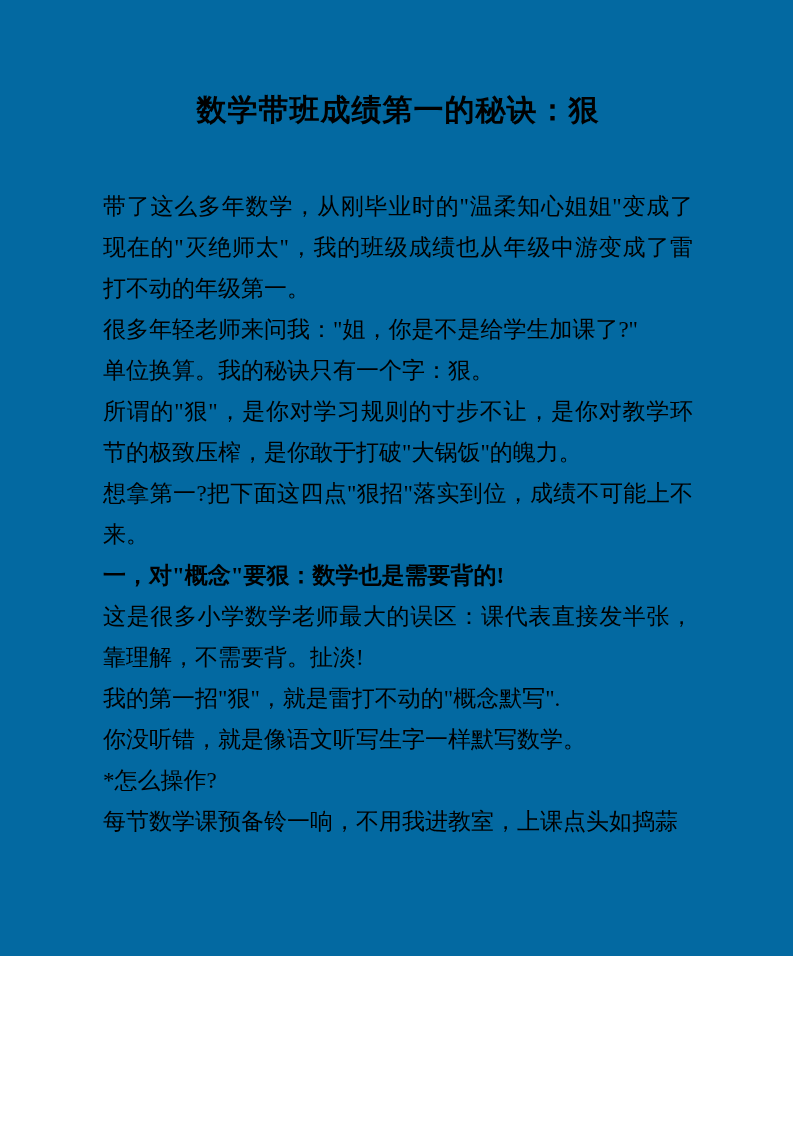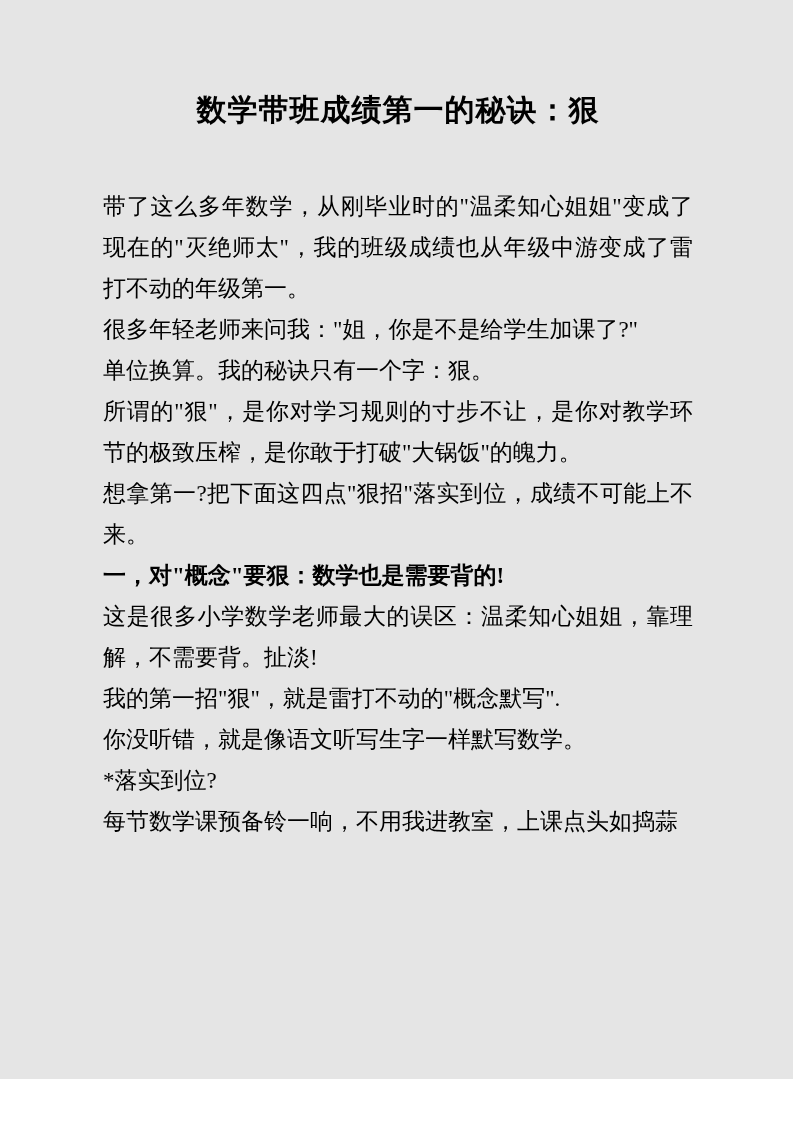--- a/index.html
+++ b/index.html
@@ -3,22 +3,22 @@
 <meta charset="utf-8">
 <style>
   html, body {
     margin: 0;
     padding: 0;
     background: #ffffff;
   }
   .page {
     position: relative;
     width: 793px;
-    height: 1079px;
-    background: #e5e5e5;
+    height: 956px;
+    background: #0369a1;
     overflow: hidden;
     font-family: "Liberation Serif", "DejaVu Serif", serif;
     color: #000000;
   }
   .content {
     position: absolute;
     left: 103px;
     top: 88px;
     width: 590px;
   }
@@ -55,25 +55,25 @@
     <p class="para">很多年轻老师来问我："姐，你是不是给学生加课了?"</p>
 
     <p class="para">单位换算。我的秘诀只有一个字：狠。</p>
 
     <p class="para">所谓的"狠"，是你对学习规则的寸步不让，是你对教学环节的极致压榨，是你敢于打破"大锅饭"的魄力。</p>
 
     <p class="para">想拿第一?把下面这四点"狠招"落实到位，成绩不可能上不来。</p>
 
     <p class="para heading">一，对"概念"要狠：数学也是需要背的!</p>
 
-    <p class="para">这是很多小学数学老师最大的误区：温柔知心姐姐，靠理解，不需要背。扯淡!</p>
+    <p class="para">这是很多小学数学老师最大的误区：课代表直接发半张，靠理解，不需要背。扯淡!</p>
 
 
     <p class="para">我的第一招"狠"，就是雷打不动的"概念默写".</p>
 
     <p class="para">你没听错，就是像语文听写生字一样默写数学。</p>
 
-    <p class="para">*落实到位?</p>
+    <p class="para">*怎么操作?</p>
 
     <p class="para">每节数学课预备铃一响，不用我进教室，上课点头如捣蒜</p>
 
   </div>
 </div>
 
 </body></html>

